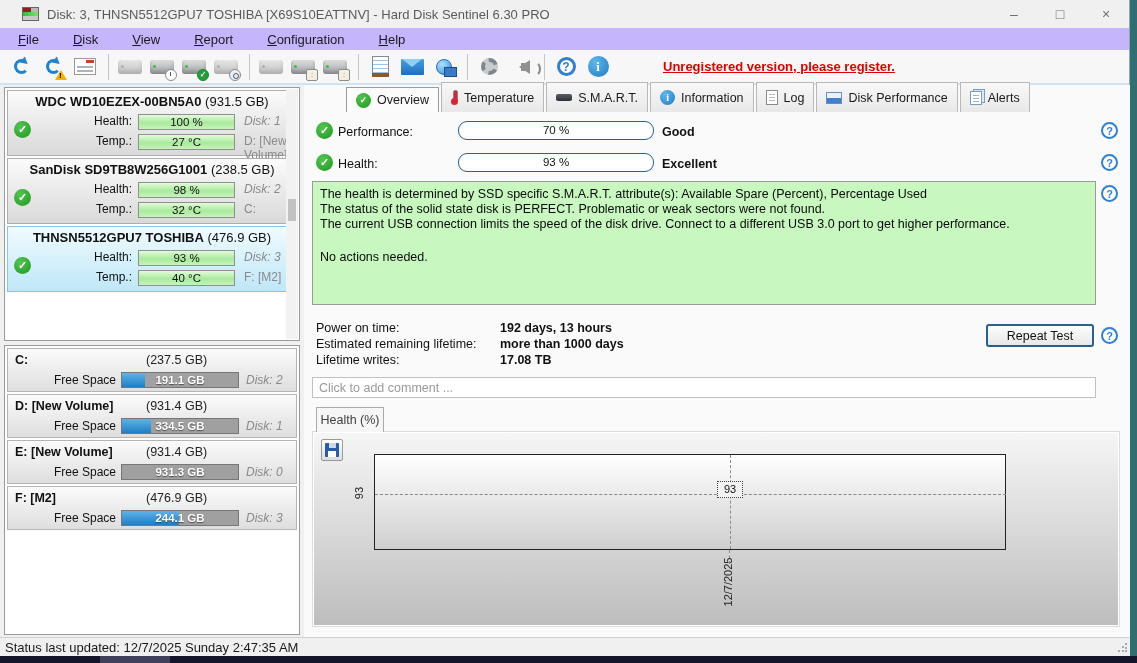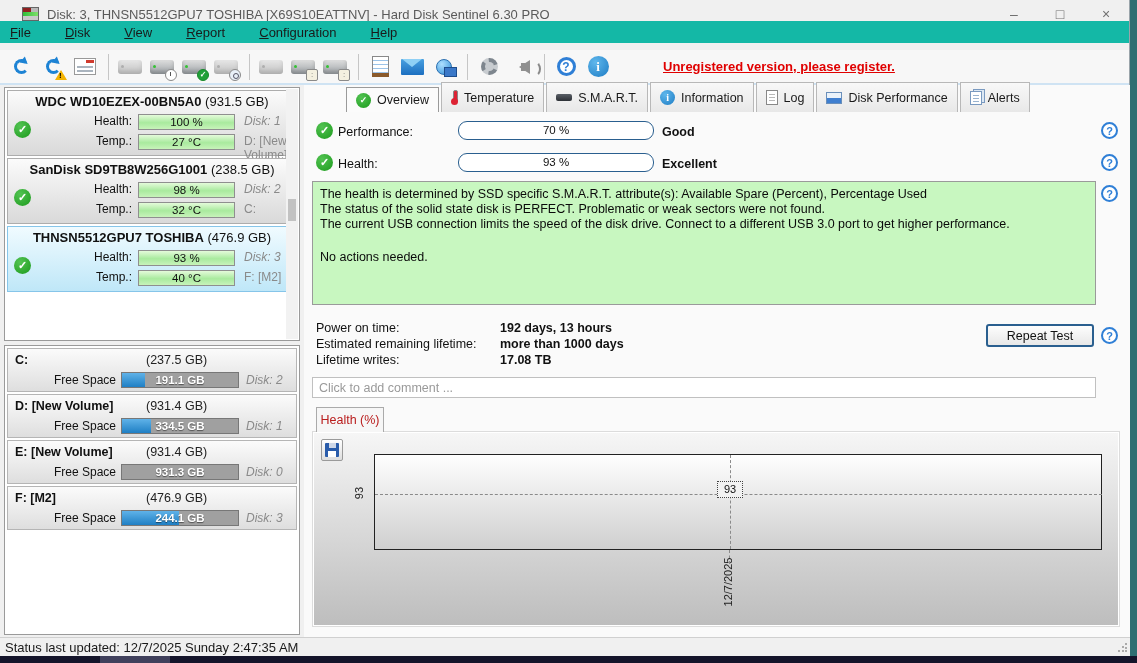--- a/index.html
+++ b/index.html
@@ -11,21 +11,21 @@
   .app-ico { width:17px; height:14px; margin:0 8px 0 22px; border:1px solid #666; display:flex; flex-direction:column; }
   .app-ico i { flex:1; display:block; }
   .app-ico .r1{ background:linear-gradient(90deg,#8f2020 55%,#b9b9b9 55%); }
   .app-ico .r2{ background:linear-gradient(90deg,#2fbf3a,#7fe06a); }
   .app-ico .r3{ background:#c9c9c9; }
   .title-text { font-size:13px; color:#5a5a5a; }
   .win-btns { margin-left:auto; display:flex; }
   .win-btn { width:46px; height:28px; display:flex; align-items:center; justify-content:center; font-size:14px; color:#707070; cursor:default; }
 
   
-  .menubar { position:absolute; left:0; top:21px; right:0; height:22px; background:#14b8a6; display:flex; align-items:center; padding-left:0; }
+  .menubar { position:absolute; left:0; top:28px; right:0; height:22px; background:#c4b5fd; display:flex; align-items:center; padding-left:8px; }
   .menu-item { font-size:13px; color:#1a1a1a; padding:2px 10px; margin-right:14px; }
 
   
   .toolbar { position:absolute; left:0; top:50px; right:0; height:35px; background:#f7f7f7; border-bottom:2px solid #cfe3f3; display:flex; align-items:center; padding-left:6px; }
   .tbi { width:30px; height:28px; display:flex; align-items:center; justify-content:center; position:relative; margin-right:2px; }
   .tb-sep { width:1px; height:26px; background:#c6c6c6; margin:0 6px; }
   .refresh-c { width:15px; height:15px; border-radius:50%; border:3px solid #1d83d4; border-right-color:transparent; position:relative; }
   .refresh-c::after { content:''; position:absolute; right:-6px; top:-3px; border:4px solid transparent; border-left:7px solid #1d83d4; transform:rotate(40deg); }
   .warn-tri { position:absolute; right:1px; bottom:1px; width:0; height:0; border-left:6px solid transparent; border-right:6px solid transparent; border-bottom:10px solid #f4b300; }
   .warn-tri::after { content:'!'; position:absolute; left:-2px; top:1px; font-size:8px; font-weight:bold; color:#000; }
@@ -121,27 +121,27 @@
   .statusbox .act { font-weight:normal; margin-top:18px; }
 
   .info-row { position:absolute; font-size:12.5px; color:#111; }
   .info-row .lab { position:absolute; left:12px; width:180px; white-space:nowrap; }
   .info-row .val { position:absolute; left:196px; font-weight:bold; white-space:nowrap; }
   .repeat-btn { position:absolute; right:36px; top:239px; width:108px; height:23px; background:linear-gradient(#fdfdfd,#e8e8e8); border:2px solid #2a5f8f; border-radius:3px; font-size:12.5px; color:#111; display:flex; align-items:center; justify-content:center; }
   .comment-in { position:absolute; left:8px; top:292px; width:784px; height:21px; border:1px solid #c0c0c0; background:#fff; font-size:12.5px; color:#444; padding:0 6px; font-family:"Liberation Sans",sans-serif; }
   .comment-in::placeholder { color:#9a9a9a; }
 
   
-  .chart-tab { position:absolute; left:12px; top:322px; width:68px; height:25px; background:#f6f6f6; border:1px solid #aaa; border-bottom:none; z-index:2; font-size:12.5px; color:#b91c1c; display:flex; align-items:center; justify-content:center; }
+  .chart-tab { position:absolute; left:12px; top:322px; width:68px; height:25px; background:#f6f6f6; border:1px solid #aaa; border-bottom:none; z-index:2; font-size:12.5px; color:#404040; display:flex; align-items:center; justify-content:center; }
   .chart-panel { position:absolute; left:8px; top:346px; width:808px; height:196px; background:linear-gradient(#f6f6f6,#bdbdbd); border:1px solid #dcdcdc; box-shadow:inset 0 0 0 1px #fff; }
   .save-btn { position:absolute; left:8px; top:7px; width:22px; height:22px; background:linear-gradient(#fff,#ddd); border:1px solid #9a9a9a; border-radius:2px; display:flex; align-items:center; justify-content:center; }
   .floppy { width:14px; height:14px; background:#2a5caa; position:relative; border-radius:1px; }
   .floppy::before { content:''; position:absolute; left:4px; top:0; width:7px; height:5px; background:#cfd8e8; }
   .floppy::after { content:''; position:absolute; left:3px; bottom:0; width:8px; height:6px; background:#fff; }
-  .plot { position:absolute; left:61px; top:22px; width:728px; height:96px; background:linear-gradient(#fefefe,#cfcfcf); border:1px solid #222; }
+  .plot { position:absolute; left:61px; top:22px; width:632px; height:96px; background:linear-gradient(#fefefe,#cfcfcf); border:1px solid #222; }
   .hline { position:absolute; left:0; right:-1px; top:39px; border-top:1px dashed #8a8a8a; }
   .vline { position:absolute; left:355px; top:0; bottom:0; border-left:1px dashed #8a8a8a; }
   .vline-ext { position:absolute; left:416px; top:118px; height:14px; border-left:1px dashed #8a8a8a; }
   .dpoint { position:absolute; left:352px; top:37px; width:5px; height:5px; background:#123a8a; }
   .dlabel { position:absolute; left:342px; top:26px; width:26px; height:17px; background:#f2f2f2; border:1px dotted #444; font-size:11px; color:#111; text-align:center; line-height:15px; }
   .ytick { position:absolute; left:-30px; top:31px; width:30px; height:14px; font-size:11px; color:#222; text-align:center; transform:rotate(-90deg); }
   .xlabel { position:absolute; left:386px; top:143px; width:60px; height:14px; font-size:11px; color:#222; text-align:center; transform:rotate(-90deg); }
 
   
   .statusbar { position:absolute; left:0; top:637px; width:1130px; height:19px; background:#f0f0f0; border-top:1px solid #d0d0d0; font-size:13px; color:#1a1a1a; display:flex; align-items:center; padding-left:5px; }

